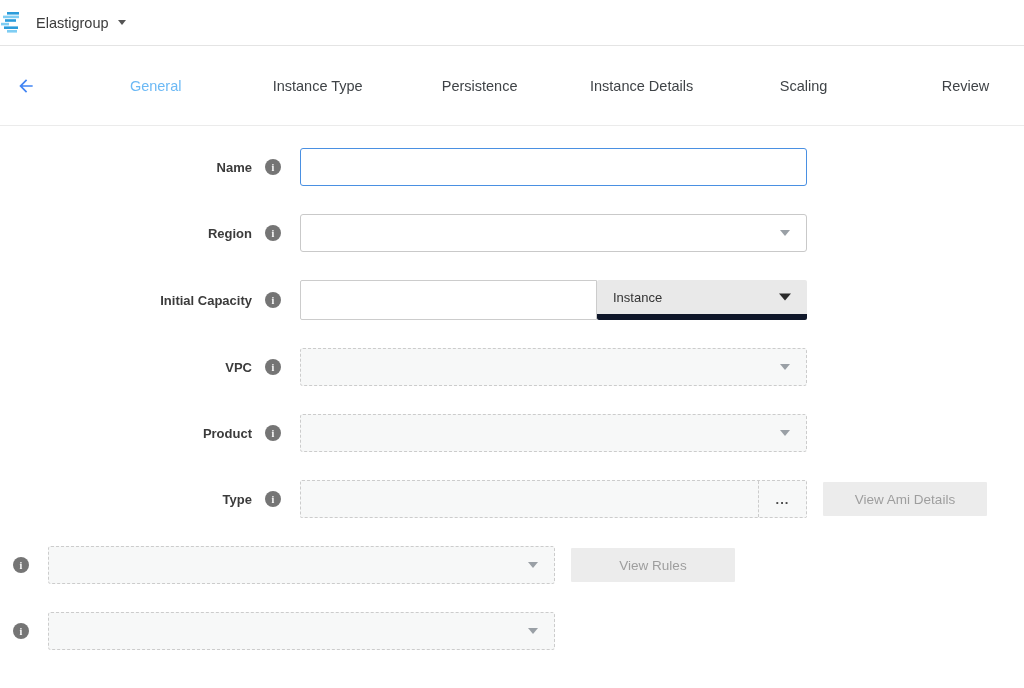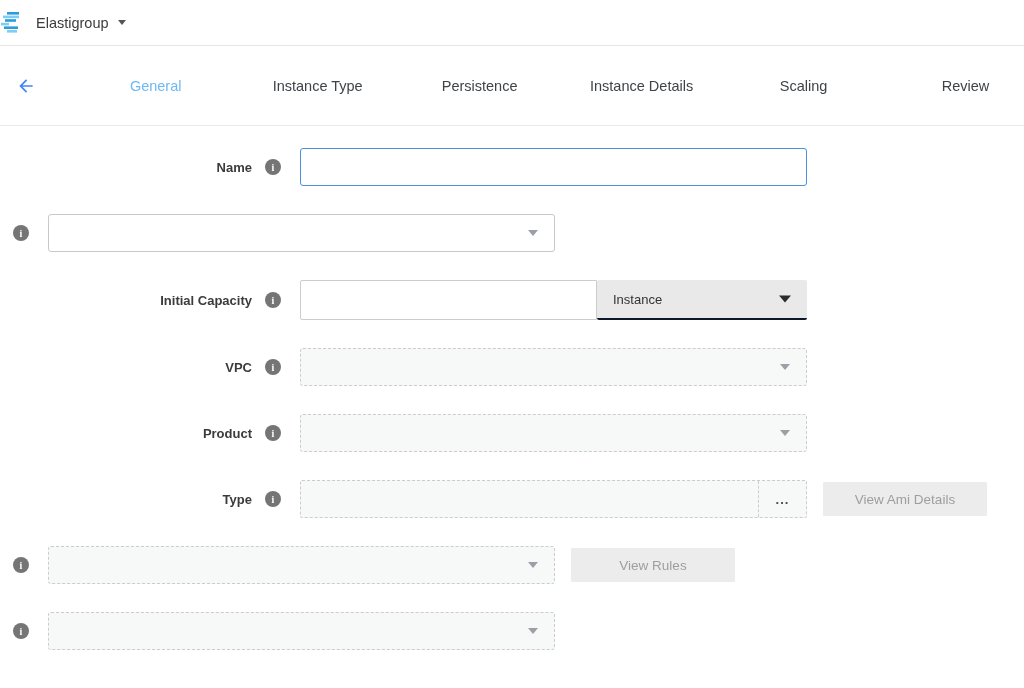--- a/index.html
+++ b/index.html
@@ -75,21 +75,21 @@
 
   
   .capacity { display:flex; height:40px; width:507px; }
   .cap-input {
     width:297px; height:40px; border:1px solid #cccccc; border-radius:2px 0 0 2px;
     outline:none; padding:0 12px; font-size:13px; background:#fff;
     font-family:"Liberation Sans", sans-serif;
   }
   .cap-select {
     width:210px; height:40px; background:#e9e9e9; border-radius:2px;
-    border-bottom:2px solid #0f172a;
+    border-bottom:6px solid #0f172a;
     display:flex; align-items:center; padding-left:16px;
     font-size:13px; color:#333; position:relative; cursor:pointer;
   }
   .caret-dark {
     position:absolute; right:16px; top:50%; transform:translateY(-50%);
     width:0; height:0;
     border-left:6px solid transparent; border-right:6px solid transparent;
     border-top:7px solid #2b2b2b;
   }
 
@@ -148,20 +148,21 @@
 
   <div class="row">
     <div class="label-cell">Name</div>
     <span class="info-icon">i</span>
     <div class="control">
       <input class="text-input focused" type="text" value="" style="">
     </div>
   </div>
 
   <div class="row">
+    <div class="label-cell">Region</div>
     <span class="info-icon">i</span>
     <div class="control">
       <div class="select">
         <span class="caret-gray"></span>
       </div>
     </div>
   </div>
 
   <div class="row">
     <div class="label-cell">Initial Capacity</div>

